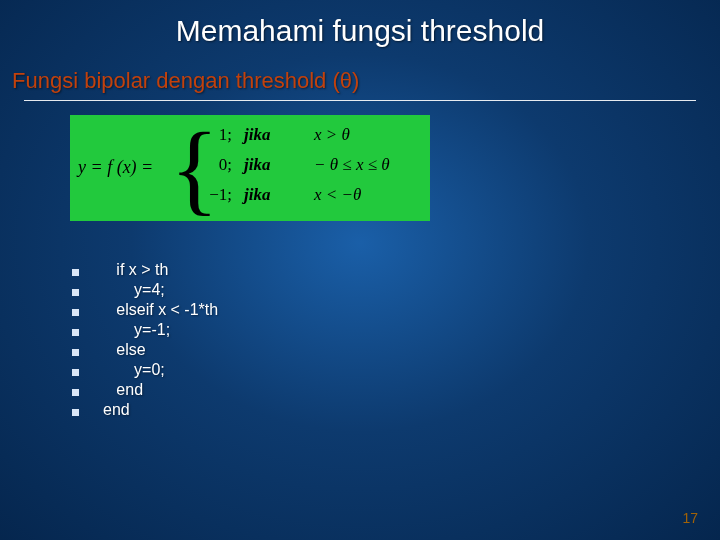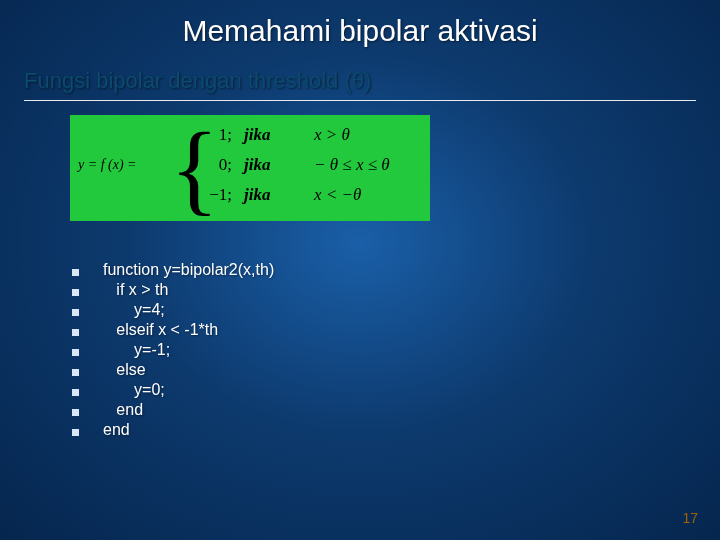--- a/index.html
+++ b/index.html
@@ -13,24 +13,24 @@
   .title {
     text-align: center;
     color: #fff;
     font-size: 30px;
     font-weight: 400;
     padding-top: 14px;
     text-shadow: 1px 1px 2px rgba(0,0,0,0.5);
   }
   .subtitle {
     margin-top: 20px;
-    margin-left: 24px;
+    margin-left: 12px;
     font-size: 22px;
     font-weight: 400;
-    color: #0c4a6e;
+    color: #c2410c;
     text-shadow: 1px 1px 2px rgba(0,0,0,0.5);
   }
   .hr {
     margin: 6px 24px 0 24px;
     border: none;
     border-top: 1px solid rgba(255,255,255,0.9);
   }
   .equation-box {
     margin-top: 14px;
     margin-left: 70px;
@@ -40,21 +40,21 @@
     color: #000;
     font-family: "Times New Roman", serif;
     font-style: italic;
     position: relative;
     padding: 6px 8px 6px 8px;
   }
   .equation-box .lhs {
     position: absolute;
     left: 8px;
     top: 42px;
-    font-size: 14px;
+    font-size: 18px;
   }
   .equation-box .brace {
     position: absolute;
     left: 100px;
     top: 2px;
     font-size: 102px;
     line-height: 102px;
     font-style: normal;
   }
   .equation-box .rows {
@@ -99,21 +99,21 @@
     position: absolute;
     right: 22px;
     bottom: 14px;
     color: #a16207;
     font-size: 14px;
   }
 </style>
 </head>
 <body>
 
-<div class="title">Memahami bipolar aktivasi</div>
+<div class="title">Memahami fungsi threshold</div>
 <div class="subtitle">Fungsi bipolar dengan threshold (θ)</div>
 <hr class="hr">
 
 <div class="equation-box">
   <span class="lhs">y = f (x) =</span>
   <span class="brace">{</span>
   <div class="rows">
     <div class="row">
       <span class="val">1;</span>
       <span class="jika">jika</span>
@@ -126,24 +126,20 @@
     </div>
     <div class="row">
       <span class="val">−1;</span>
       <span class="jika">jika</span>
       <span class="cond">x &lt; −θ</span>
     </div>
   </div>
 </div>
 
 <div class="code-block">
-  <div class="code-line">
-    <div class="bullet"></div>
-    <div class="code-text">function y=bipolar2(x,th)</div>
-  </div>
   <div class="code-line">
     <div class="bullet"></div>
     <div class="code-text">   if x &gt; th</div>
   </div>
   <div class="code-line">
     <div class="bullet"></div>
     <div class="code-text">       y=4;</div>
   </div>
   <div class="code-line">
     <div class="bullet"></div>

